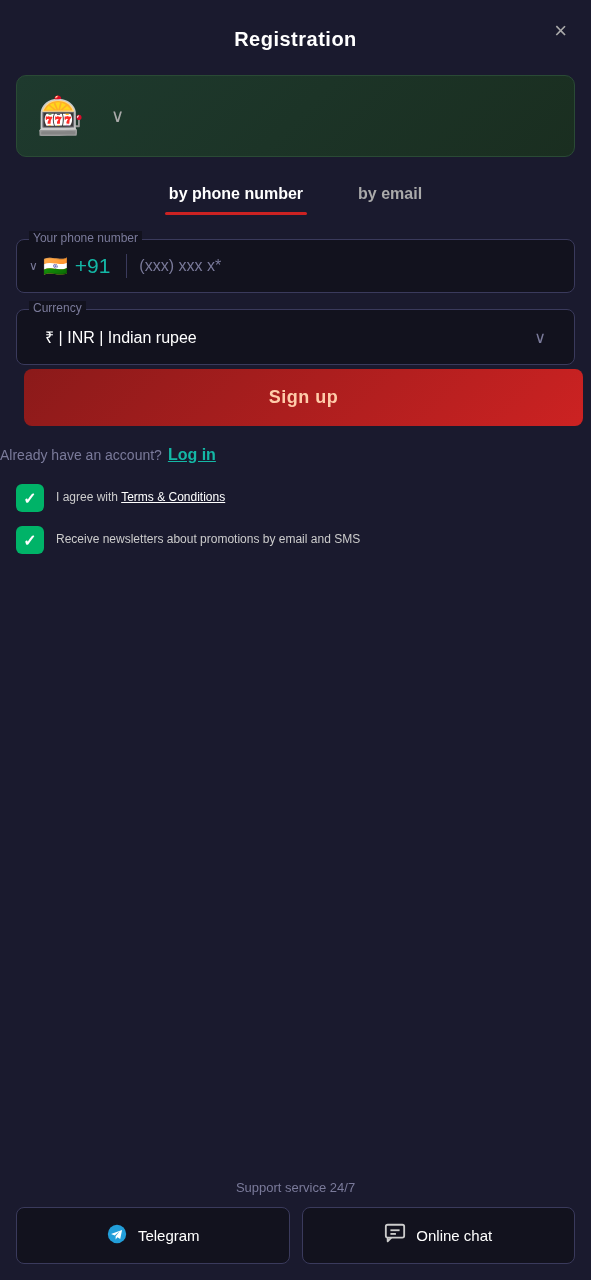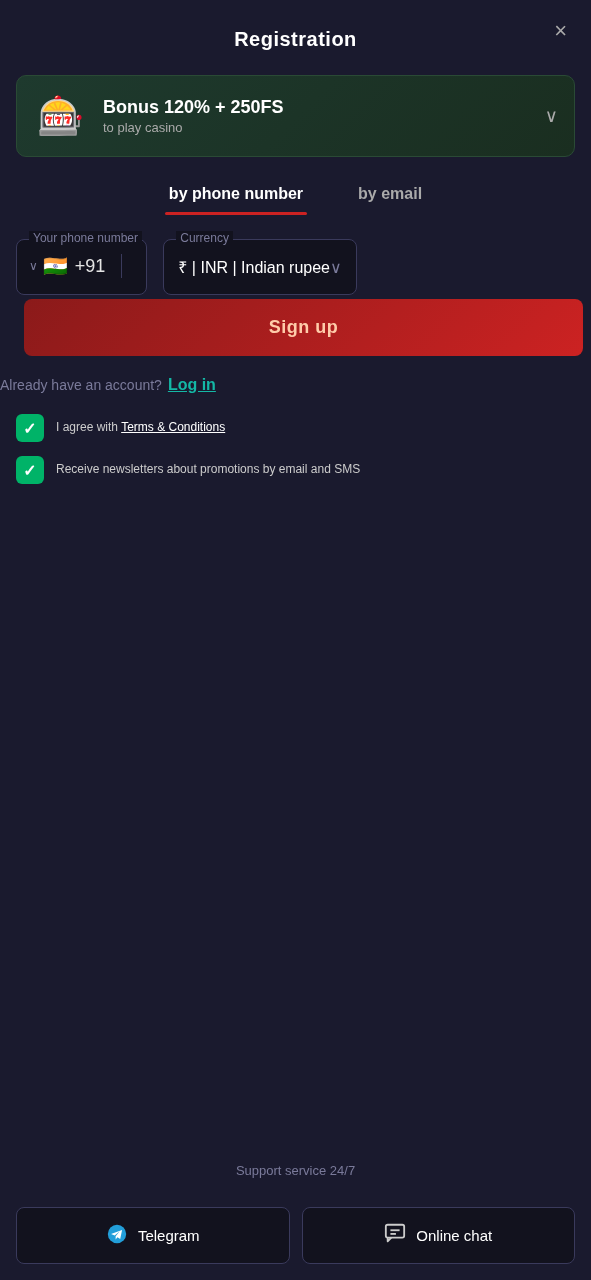--- a/index.html
+++ b/index.html
@@ -116,21 +116,21 @@
       left: 0;
       right: 0;
       height: 3px;
       background: #cc2222;
       border-radius: 2px;
     }
 
     .form-section {
       padding: 0 16px;
       display: flex;
-      flex-direction: row;
+      flex-direction: column;
       gap: 16px;
     }
 
     .field-group {
       position: relative;
       border: 1px solid #3a3a5c;
       border-radius: 8px;
       background: #12121e;
     }
 
@@ -160,22 +160,22 @@
       color: #ffffff;
       padding: 0;
       margin-right: 4px;
     }
 
     .country-flag {
       font-size: 20px;
     }
 
     .country-code {
-      font-size: 18px;
-      color: #e5e5e5;
+      font-size: 21px;
+      color: #14b8a6;
       font-weight: 500;
     }
 
     .chevron-down {
       font-size: 12px;
       color: #7a7a9a;
     }
 
     .phone-divider {
       width: 1px;
@@ -194,21 +194,21 @@
     }
 
     .phone-input::placeholder {
       color: #7a7a9a;
     }
 
     .currency-row {
       display: flex;
       align-items: center;
       justify-content: space-between;
-      padding: 16px 14px;
+      padding: 16px 28px;
       cursor: pointer;
     }
 
     .currency-value {
       font-size: 16px;
       color: #ffffff;
       font-weight: 500;
     }
 
     .signup-btn {
@@ -294,21 +294,21 @@
 
     .spacer {
       flex: 1;
     }
 
     .support-section {
       padding: 16px;
       display: flex;
       flex-direction: column;
       align-items: center;
-      gap: 29px;
+      gap: 12px;
     }
 
     .support-label {
       font-size: 13px;
       color: #7a7a9a;
     }
 
     .support-buttons {
       display: flex;
       gap: 12px;
@@ -344,43 +344,40 @@
 </head>
 <body>
 
 <div class="modal-header">
   <span class="modal-title">Registration</span>
   <button class="close-btn">×</button>
 </div>
 
 <div class="bonus-banner">
   <div class="bonus-icon">🎰</div>
-  <div class="bonus-text">
-    <div class="bonus-title">Bonus 120% + 250FS</div>
-    <div class="bonus-subtitle">to play casino</div>
-  </div>
   <div class="bonus-chevron">∨</div>
 </div>
 
 <div class="tabs">
   <button class="tab active">by phone number</button>
   <button class="tab">by email</button>
 </div>
 
 <div class="form-section">
 
   <div class="field-group">
     <span class="field-label">Your phone number</span>
     <div class="phone-row">
       <button class="country-selector">
         <span class="chevron-down">∨</span>
         <span class="country-flag">🇮🇳</span>
         <span class="country-code">+91</span>
       </button>
       <div class="phone-divider"></div>
+      <input class="phone-input" type="tel" placeholder="(xxx) xxx x*" style="">
     </div>
   </div>
 
   <div class="field-group">
     <span class="field-label">Currency</span>
     <div class="currency-row">
       <span class="currency-value">₹ | INR | Indian rupee</span>
       <span style="color:#7a7a9a; font-size:16px;">∨</span>
     </div>
   </div>

